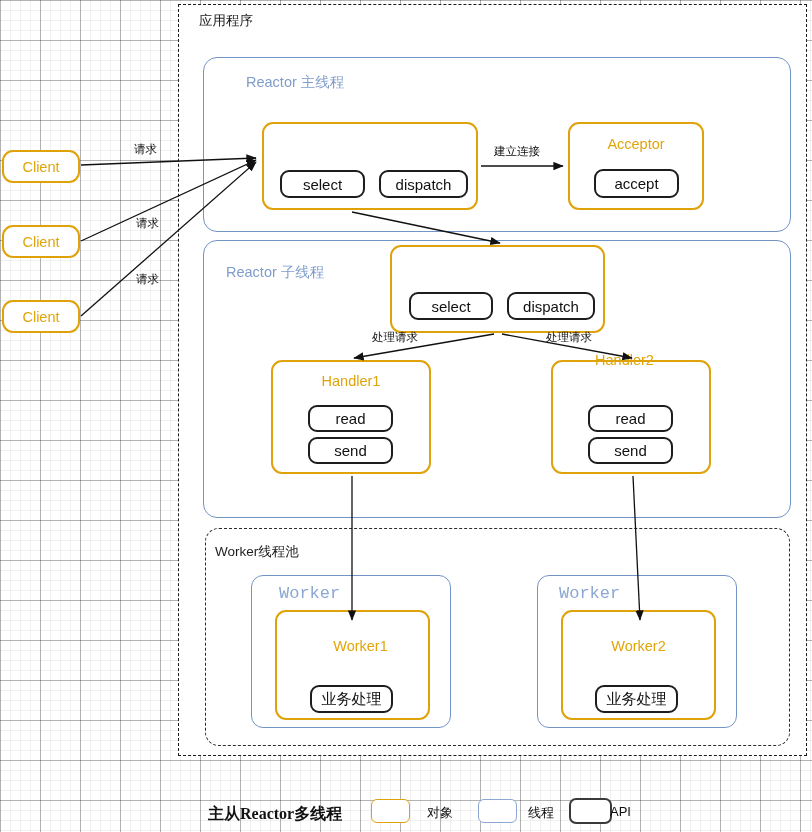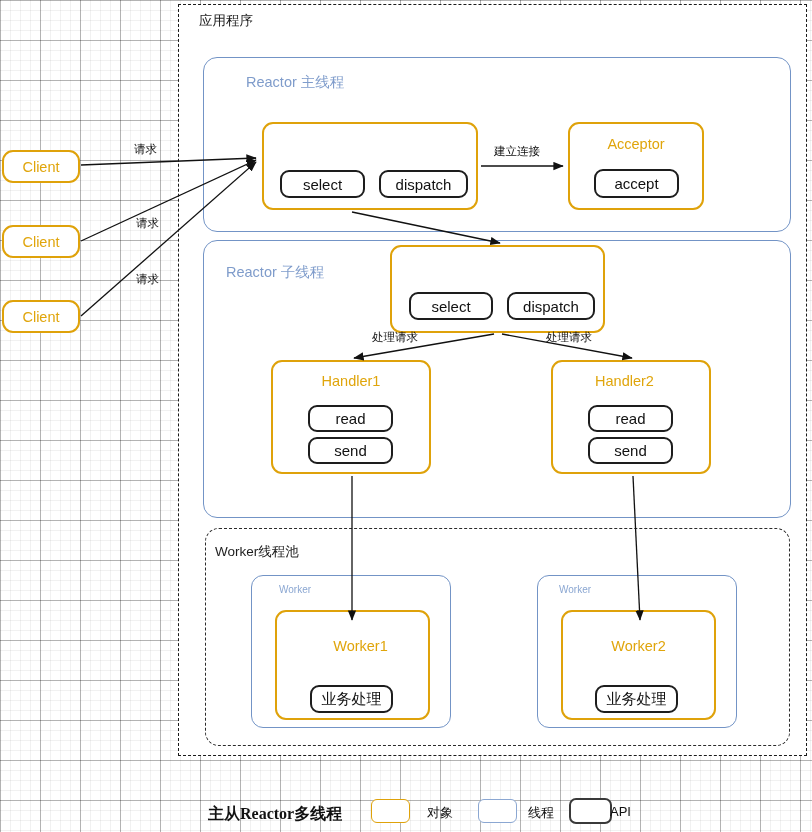--- a/index.html
+++ b/index.html
@@ -66,22 +66,23 @@
   }
   .lbl-thread{
     position:absolute;
     color:#7f9ccb;
     font-size:14.5px;
     white-space:nowrap;
   }
   .lbl-thread-sm{
     position:absolute;
     color:#8ba7d2;
-    font-size:10px;
-    white-space:nowrap;
+    font-size:17px;
+    white-space:nowrap;
+    font-family:Liberation Mono, monospace;
   }
   .lbl-dark{
     position:absolute;
     color:#1d1d1d;
     font-size:13.5px;
     white-space:nowrap;
   }
   .obj-title{
     position:absolute;
     left:0;right:0;
@@ -142,21 +143,21 @@
 
   <div class="edge-lbl" style="left:372px;top:330px;">处理请求</div>
   <div class="edge-lbl" style="left:546px;top:330px;">处理请求</div>
 
   <div class="box obj" style="left:271px;top:360px;width:160px;height:114px;"></div>
   <div class="obj-title" style="left:271px;width:160px;top:373px;">Handler1</div>
   <div class="box api" style="left:308px;top:405px;width:85px;height:27px;">read</div>
   <div class="box api" style="left:308px;top:437px;width:85px;height:27px;">send</div>
 
   <div class="box obj" style="left:551px;top:360px;width:160px;height:114px;"></div>
-  <div class="obj-title" style="left:551px;width:147px;top:373px;">Handler2</div>
+  <div class="obj-title" style="left:551px;width:147px;top:352px;">Handler2</div>
   <div class="box api" style="left:588px;top:405px;width:85px;height:27px;">read</div>
   <div class="box api" style="left:588px;top:437px;width:85px;height:27px;">send</div>
 
   <div class="box dashed-pool" style="left:205px;top:528px;width:585px;height:218px;"></div>
   <div class="lbl-dark" style="left:215px;top:543px;">Worker线程池</div>
 
   <div class="box thread-sm" style="left:251px;top:575px;width:200px;height:153px;"></div>
   <div class="lbl-thread-sm" style="left:279px;top:584px;">Worker</div>
   <div class="box obj" style="left:275px;top:610px;width:155px;height:110px;"></div>
   <div class="obj-title" style="left:275px;width:155px;top:638px;padding-left:8px;">Worker1</div>

